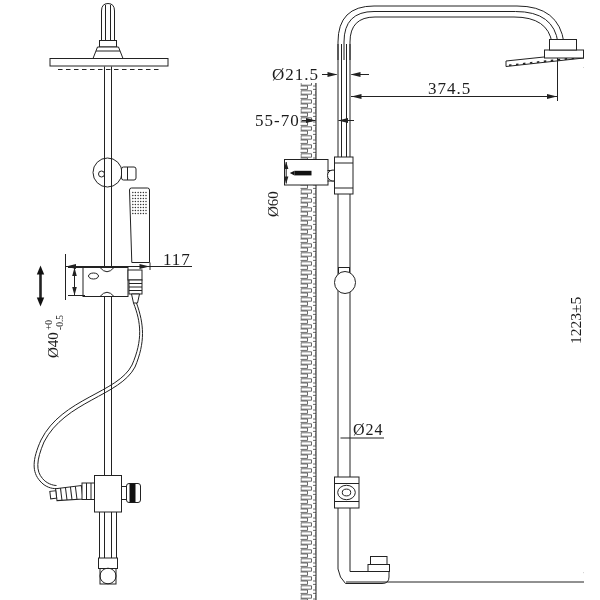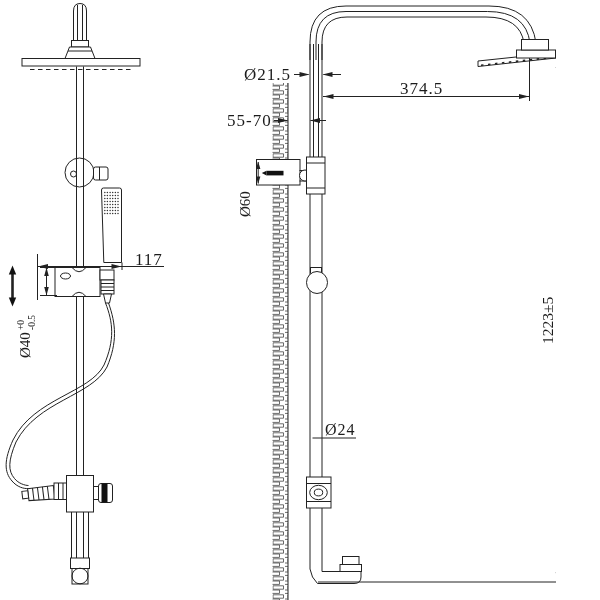--- a/index.html
+++ b/index.html
@@ -1,17 +1,17 @@
 <!DOCTYPE html>
 <html><head>
 <meta charset="utf-8">
 <style>
   html,body{margin:0;padding:0;background:#ffffff;}
   .canvas{position:relative;width:556px;height:600px;background:#ffffff;overflow:hidden;
-          font-family:"Liberation Serif", serif;}
+          font-family:"Liberation Serif", serif;margin-left:28px;}
   svg{display:block;}
   .dimtext{font-family:"Liberation Serif", serif;fill:#1c1c1c;letter-spacing:1px;}
   .dimtext-s{font-family:"Liberation Serif", serif;fill:#1c1c1c;}
 </style>
 </head>
 <body>
 
 <div class="canvas">
 <svg width="600" height="600" viewBox="0 0 600 600">
   <defs>

